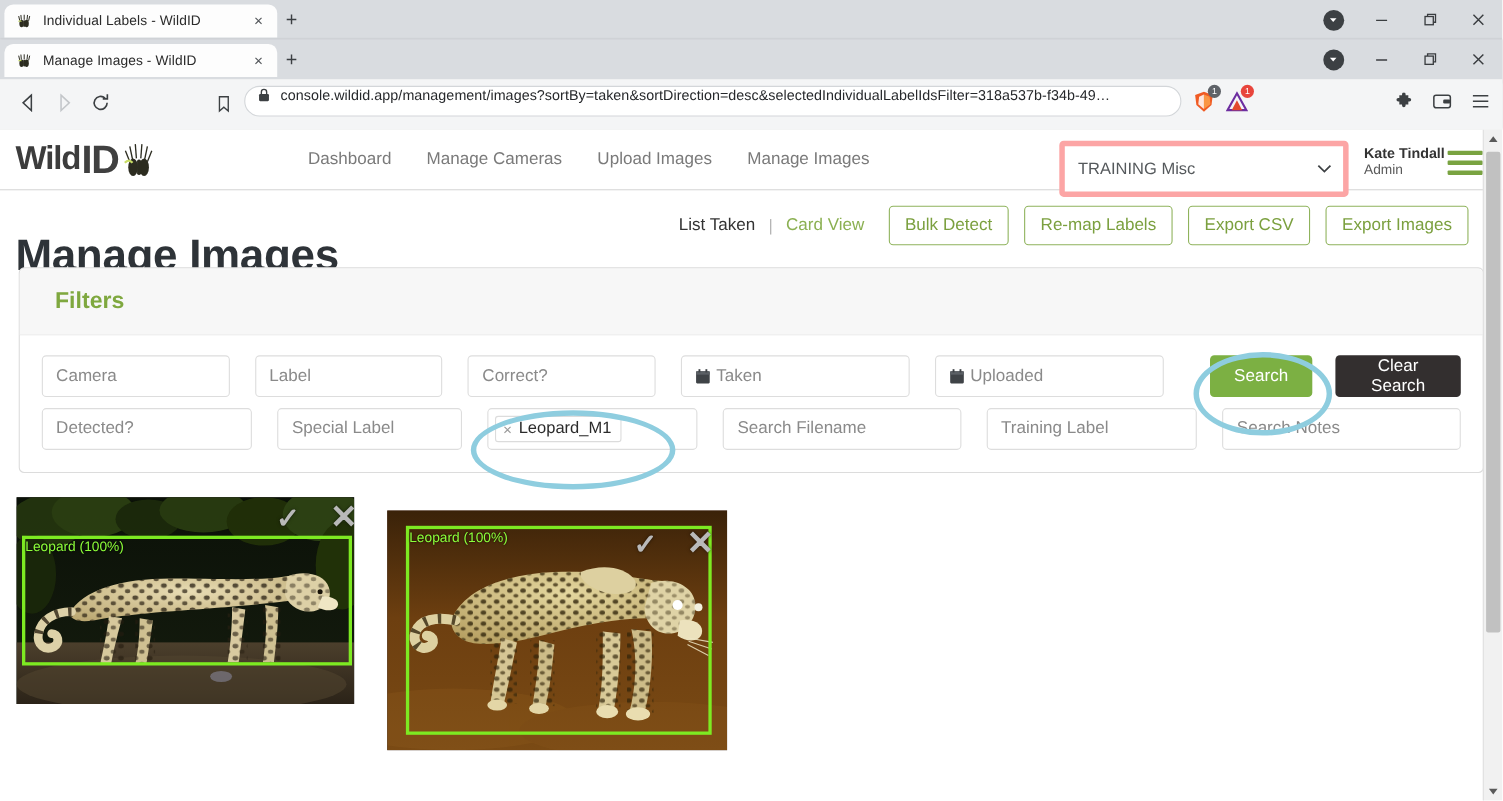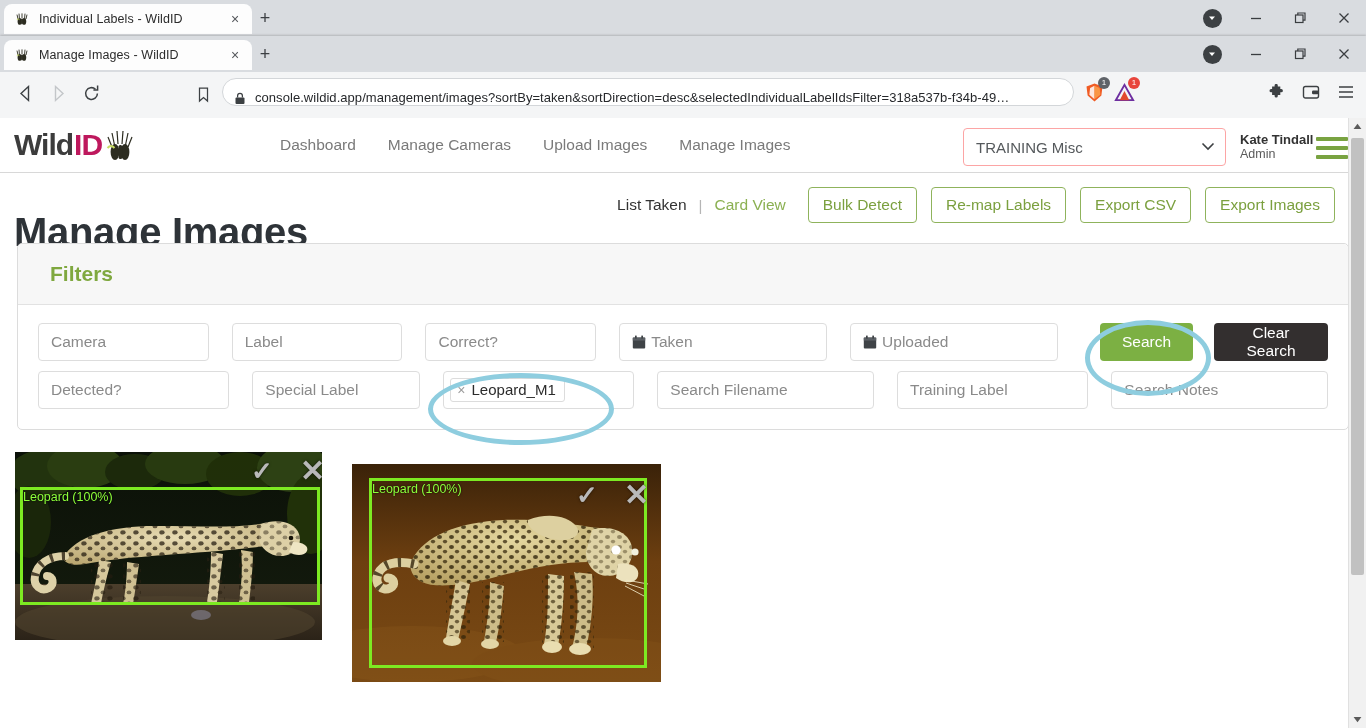--- a/index.html
+++ b/index.html
@@ -33,43 +33,43 @@
   .dlcircle svg{display:block;}
   .dlbadge-wrap{width:44px;height:34px;display:flex;align-items:center;justify-content:center;}
 
   
   .win-front{position:absolute;left:0;top:36px;width:1366px;height:82px;background:#d9dce0;box-shadow:0 -1px 2px rgba(0,0,0,.18);}
   .win-front .tabstrip{position:absolute;left:0;top:0;width:1366px;height:36px;background:#d9dce0;}
   .win-front .navbar{position:absolute;left:0;top:36px;width:1366px;height:46px;background:#f4f5f6;}
 
   .navbtn{position:absolute;width:30px;height:30px;display:flex;align-items:center;justify-content:center;color:#3c4043;}
   .navbtn.disabled{color:#bcbfc2;}
-  .urlbar{position:absolute;left:222px;top:78px;width:852px;height:28px;background:#ffffff;border:1px solid #d3d6d9;border-radius:14px;display:flex;align-items:flex-end;padding:0 10px;box-sizing:border-box;}
+  .urlbar{position:absolute;left:222px;top:78px;width:852px;height:28px;background:#ffffff;border:1px solid #d3d6d9;border-radius:14px;display:flex;align-items:flex-start;padding:0 10px;box-sizing:border-box;}
   .urlbar .lock{width:14px;height:14px;margin-right:8px;flex:0 0 14px;display:flex;align-items:center;justify-content:center;}
   .urlbar .urltext{font-size:13px;color:#26282b;white-space:nowrap;overflow:hidden;letter-spacing:.05px;}
 
   .ext-icons{position:absolute;left:1082px;top:80px;height:24px;display:flex;align-items:center;gap:6px;}
   .ext{position:relative;width:24px;height:24px;display:flex;align-items:center;justify-content:center;}
   .ext .badge{position:absolute;top:-3px;right:-4px;min-width:12px;height:12px;border-radius:6px;background:#5f6368;color:#fff;font-size:8px;line-height:12px;text-align:center;padding:0 2px;box-sizing:border-box;font-family:"Liberation Sans",sans-serif;}
   .ext .badge.red{background:#e8453c;}
   .toolbtn{position:absolute;width:28px;height:28px;display:flex;align-items:center;justify-content:center;color:#3c4043;top:78px;}
 
   
   .page{position:absolute;left:0;top:118px;width:1366px;height:610px;background:#fff;overflow:hidden;}
 
   .site-header{position:relative;height:54px;border-bottom:1px solid #d8d8d8;background:#fff;}
   .logo{position:absolute;left:14px;top:7px;height:40px;display:flex;align-items:center;}
   .logo .wild{font-size:30px;font-weight:bold;color:#3c3c3c;letter-spacing:-1px;font-family:"Liberation Sans",sans-serif;}
-  .logo .idbox{margin-left:1px;font-size:30px;font-weight:bold;color:#be185d;letter-spacing:-1px;-webkit-text-stroke:0px;}
+  .logo .idbox{margin-left:1px;font-size:36px;font-weight:bold;color:#404040;letter-spacing:-1px;-webkit-text-stroke:0px;}
   .logo .crit{margin-left:2px;width:36px;height:34px;}
 
   .mainnav{position:absolute;left:270px;top:0;height:54px;display:flex;align-items:center;gap:12px;}
   .mainnav a{font-size:15.5px;color:#7a7a7a;text-decoration:none;padding:0 10px;white-space:nowrap;}
 
-  .orgsel{position:absolute;left:963px;top:10px;width:263px;height:38px;border:1px solid #fca5a5;border-radius:4px;background:#fff;display:flex;align-items:center;padding:0 10px 0 12px;box-sizing:border-box;}
+  .orgsel{position:absolute;left:963px;top:10px;width:263px;height:51px;border:5px solid #fca5a5;border-radius:4px;background:#fff;display:flex;align-items:center;padding:0 10px 0 12px;box-sizing:border-box;}
   .orgsel .val{font-size:15px;color:#55595c;flex:1;}
   .orgsel .chev{color:#3d4043;font-size:12px;}
 
   .userblk{position:absolute;left:1240px;top:14px;}
   .userblk .uname{font-size:13px;font-weight:bold;color:#333;line-height:15px;white-space:nowrap;}
   .userblk .urole{font-size:12.5px;color:#5a5a5a;line-height:15px;}
   .burger{position:absolute;left:1316px;top:19px;width:32px;height:22px;display:flex;flex-direction:column;justify-content:space-between;}
   .burger i{display:block;height:4px;background:#79a341;border-radius:1px;}
 
   .content{position:relative;padding:0 14px;}

